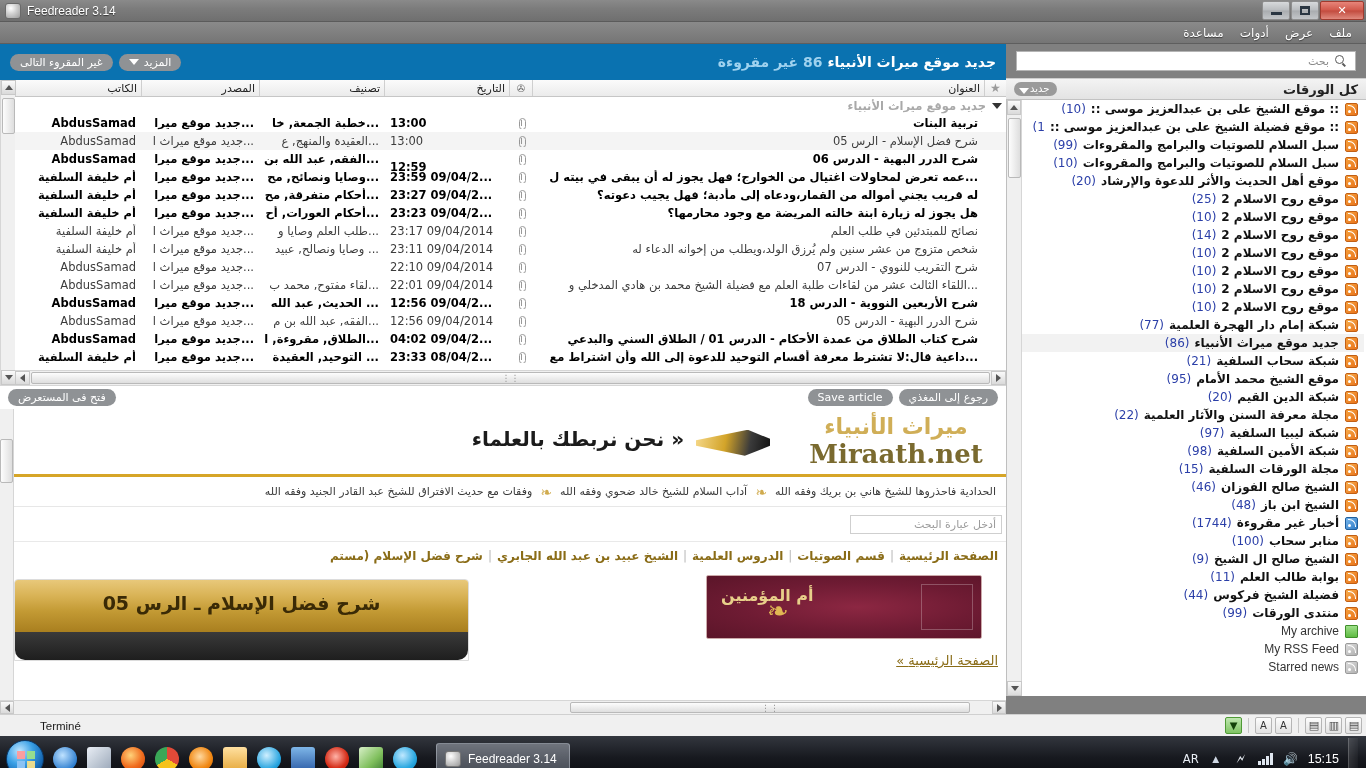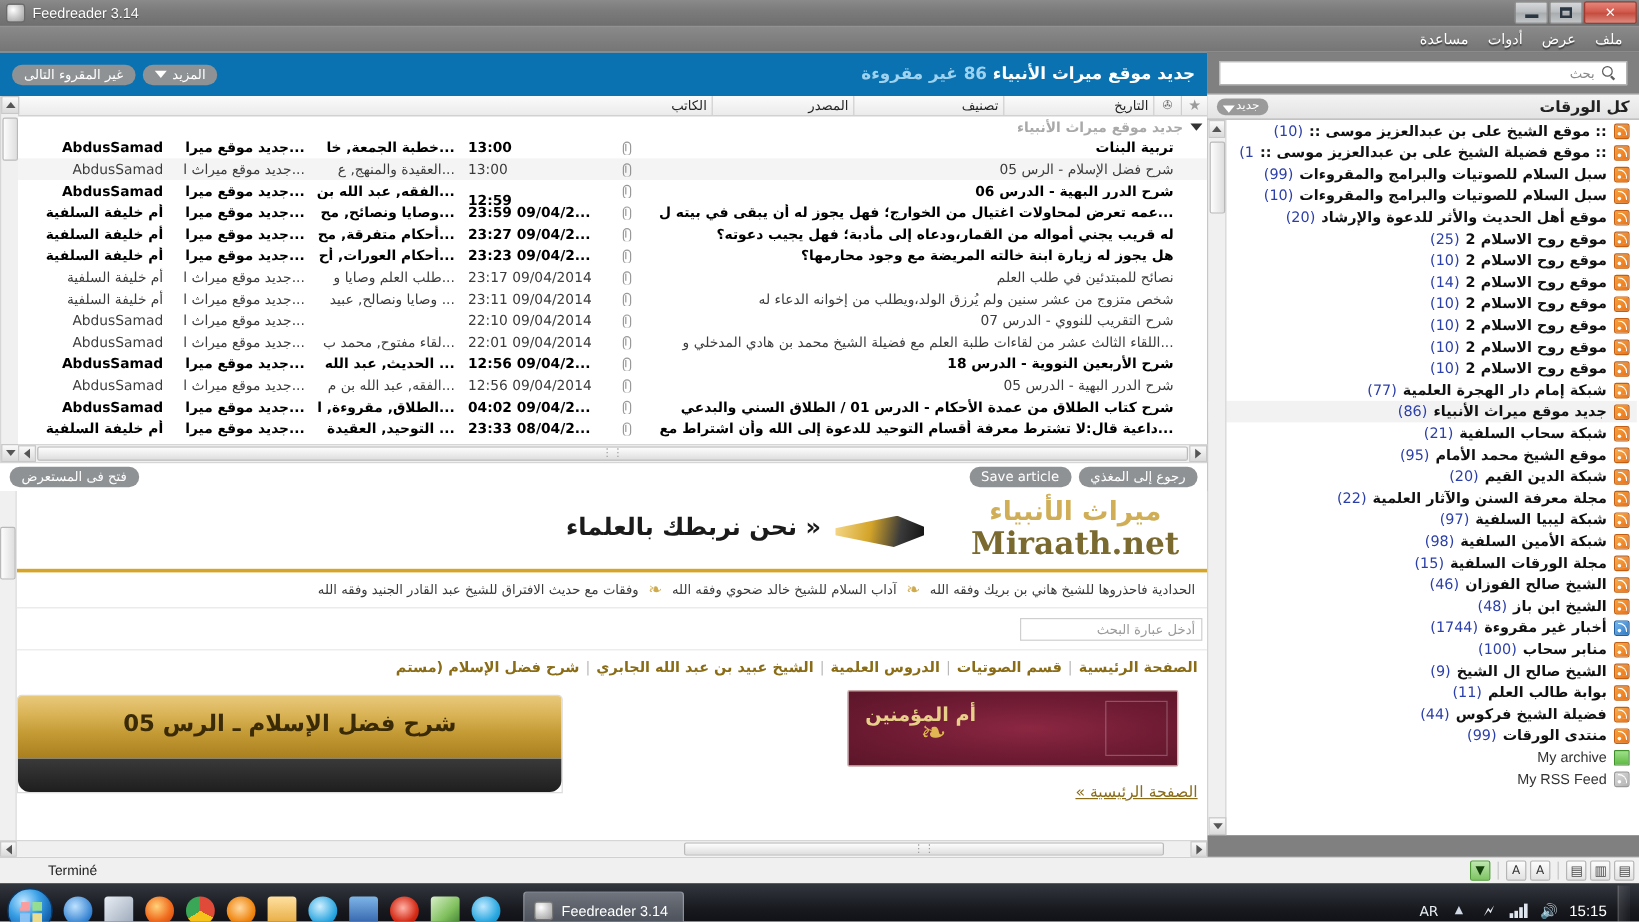--- a/index.html
+++ b/index.html
@@ -544,20 +544,24 @@
             <span class="fcount">(99)</span>
           </div>
           <div class="feedrow">
             <span class="rssico folder"></span>
             <span class="fname plain ltr">My archive</span>
           </div>
           <div class="feedrow">
             <span class="rssico grey"></span>
             <span class="fname plain ltr">My RSS Feed</span>
           </div>
+          <div class="feedrow">
+            <span class="rssico grey"></span>
+            <span class="fname plain ltr">Starred news</span>
+          </div>
         </div>
     </div>
   </div>
 
   <div id="content">
 
     <div id="bluebar">
       <div class="btitle">
         <span>جديد موقع ميراث الأنبياء</span>
         <span class="grey">86</span>
@@ -582,20 +586,21 @@
         <div style="position:absolute;left:1px;top:18px;width:13px;height:36px;background:linear-gradient(to right,#fdfdfd,#dedede);border:1px solid #b9b9b9;border-radius:2px;"></div>
         <div style="position:absolute;bottom:0;width:15px;height:15px;background:linear-gradient(to bottom,#fafafa,#dadada);border:1px solid #c8c8c8;display:flex;align-items:center;justify-content:center;">
             <span class="caret-dn"></span>
           </div>
       </div>
       <div id="arttable">
         <div class="colhead">
           <div class="ch" style="width:22px;justify-content:center;">
               <span class="star-head">★</span>
             </div>
+          <div class="ch" style="width:452px;">العنوان</div>
           <div class="ch" style="width:23px;justify-content:center;">
               <span style="color:#6b6b6b;font-size:10px;">✇</span>
             </div>
           <div class="ch" style="width:125px;">التاريخ</div>
           <div class="ch" style="width:125px;">تصنيف</div>
           <div class="ch" style="width:118px;">المصدر</div>
           <div class="ch" style="flex:1;">الكاتب</div>
         </div>
         <div class="rowarea">
           <div class="grouprow">

